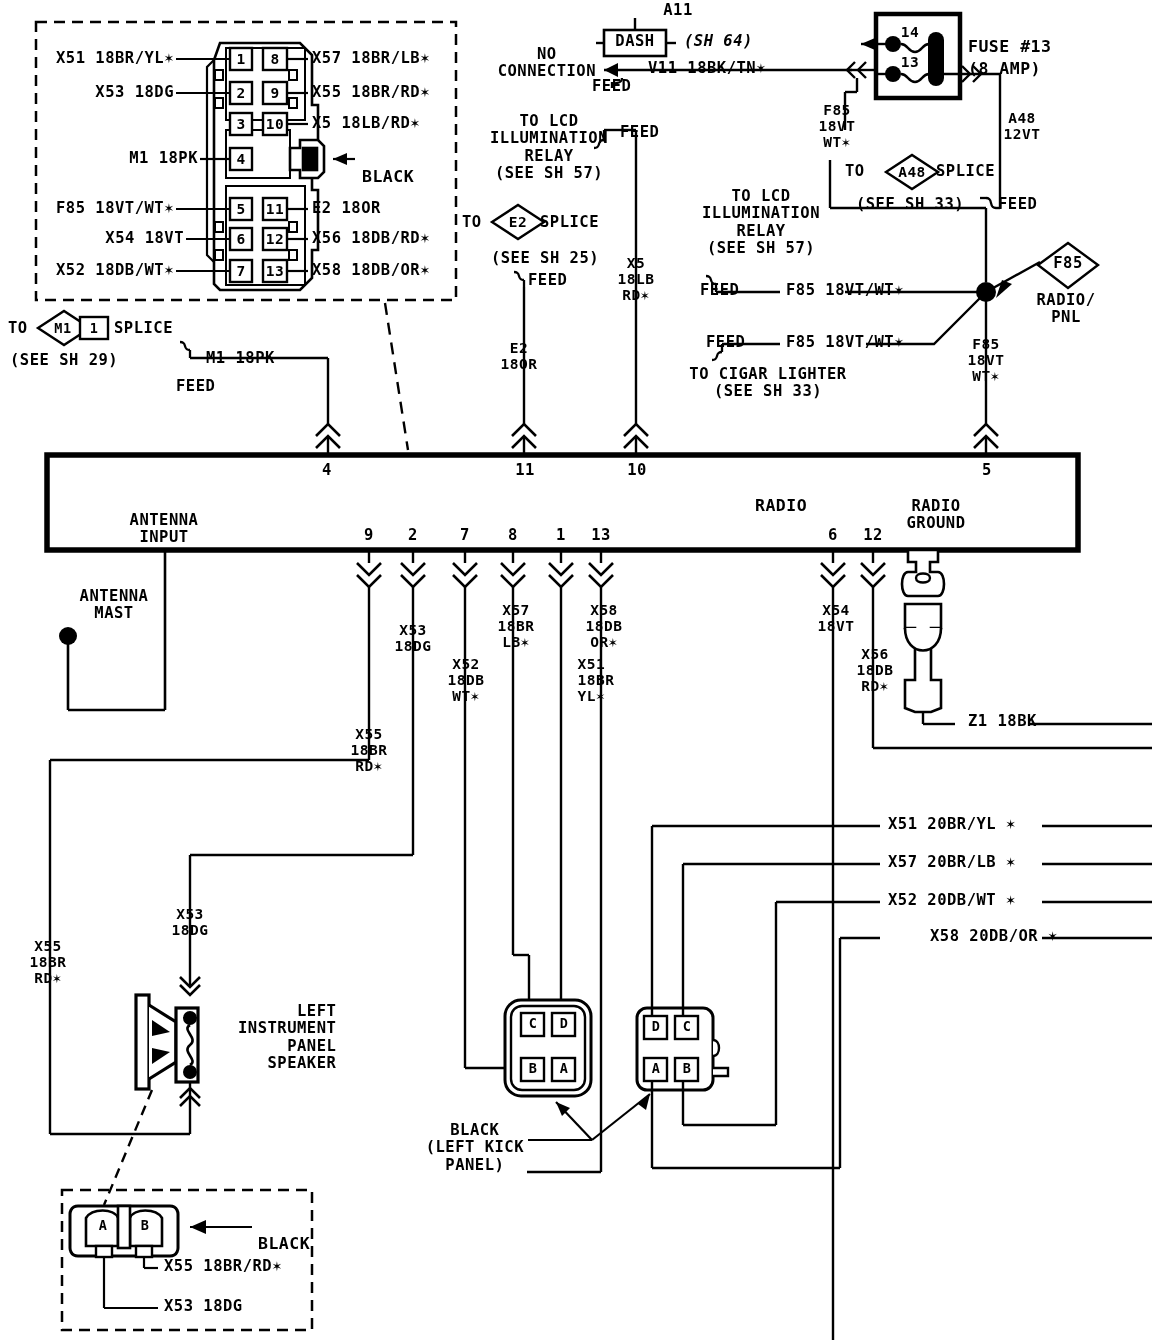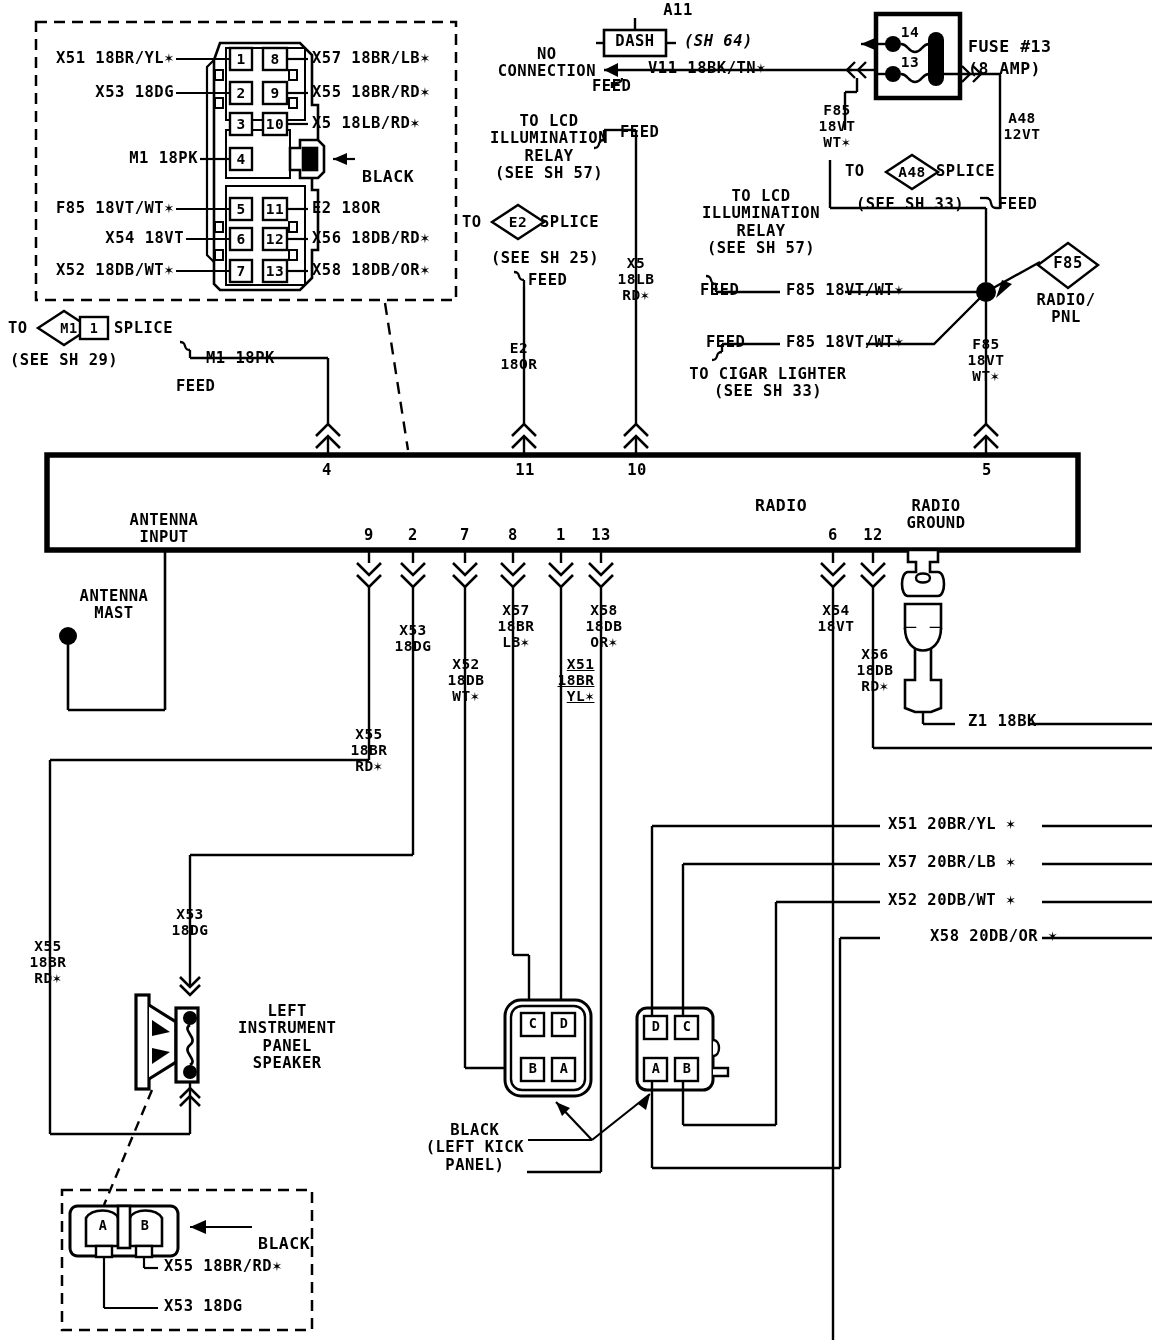--- a/index.html
+++ b/index.html
@@ -435,21 +435,21 @@
 <div class="lbl t15 ctr" style="left:545px;top:250px;">(SEE SH 25)</div>
 <div class="lbl t15" style="left:528px;top:272px;">FEED</div>
 <div class="lbl t14 ctr" style="left:519px;top:340px;text-align:center;">E2
 18OR</div>
 
 <div class="lbl t14 ctr" style="left:636px;top:255px;text-align:center;">X5
 18LB
 RD✶</div>
 
 <div class="lbl t15" style="left:8px;top:320px;">TO</div>
-<div class="lbl t13 ctr" style="left:69px;top:321px;">M1</div>
+<div class="lbl t13 ctr" style="left:63px;top:321px;">M1</div>
 <div class="lbl t13 ctr" style="left:94px;top:321px;">1</div>
 <div class="lbl t15" style="left:114px;top:320px;">SPLICE</div>
 <div class="lbl t15" style="left:10px;top:352px;">(SEE SH 29)</div>
 <div class="lbl t15" style="left:176px;top:378px;">FEED</div>
 <div class="lbl t15" style="left:206px;top:350px;">M1 18PK</div>
 
 <div class="lbl t16" style="left:755px;top:479px;">RADIO</div>
 <div class="lbl t15 ctr" style="left:164px;top:512px;text-align:center;">ANTENNA
 INPUT</div>
 <div class="lbl t15 ctr" style="left:936px;top:498px;text-align:center;">RADIO
@@ -477,34 +477,34 @@
 18BR
 RD✶</div>
 <div class="lbl t14 ctr" style="left:413px;top:622px;text-align:center;">X53
 18DG</div>
 <div class="lbl t14 ctr" style="left:466px;top:656px;text-align:center;">X52
 18DB
 WT✶</div>
 <div class="lbl t14 ctr" style="left:516px;top:602px;text-align:center;">X57
 18BR
 LB✶</div>
-<div class="lbl t14 ctr" style="left:576px;top:656px;text-align:right;text-decoration:underline;">X51
+<div class="lbl t14 ctr" style="left:596px;top:656px;text-align:left;">X51
 18BR
 YL✶</div>
 <div class="lbl t14 ctr" style="left:604px;top:602px;text-align:center;">X58
 18DB
 OR✶</div>
 <div class="lbl t14 ctr" style="left:836px;top:602px;text-align:center;">X54
 18VT</div>
 <div class="lbl t14 ctr" style="left:875px;top:646px;text-align:center;">X56
 18DB
 RD✶</div>
 <div class="lbl t15" style="left:968px;top:713px;">Z1 18BK</div>
 
-<div class="lbl t15" style="left:238px;top:1003px;text-align:center;transform:none;">LEFT
+<div class="lbl t15" style="left:238px;top:1003px;text-align:right;transform:none;">LEFT
 INSTRUMENT
 PANEL
 SPEAKER</div>
 <div class="lbl t14 ctr" style="left:48px;top:938px;text-align:center;">X55
 18BR
 RD✶</div>
 <div class="lbl t14 ctr" style="left:190px;top:906px;text-align:center;">X53
 18DG</div>
 
 <div class="lbl t13 ctr" style="left:533px;top:1016px;">C</div>

